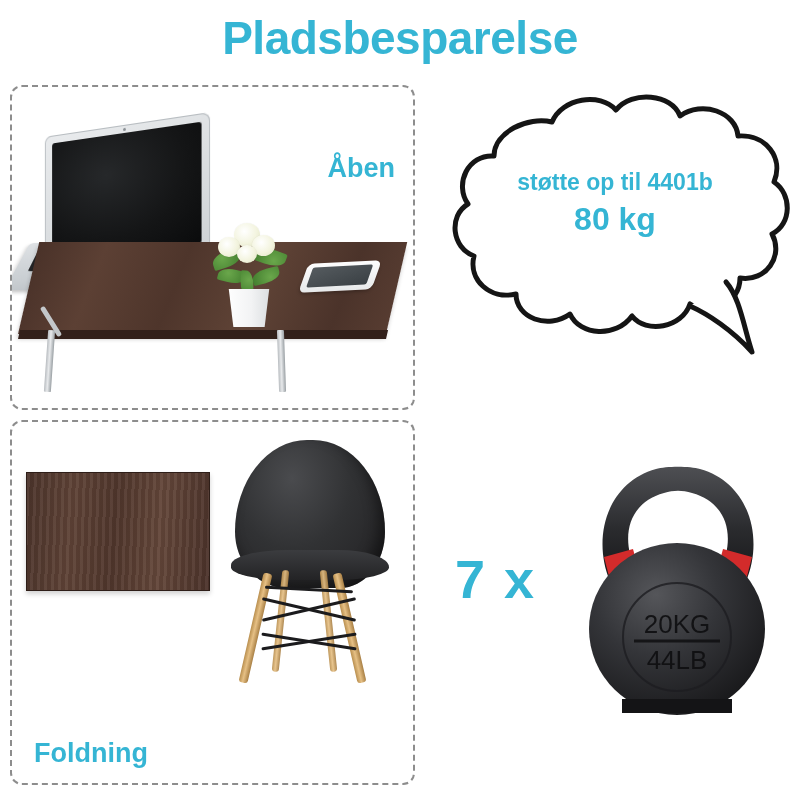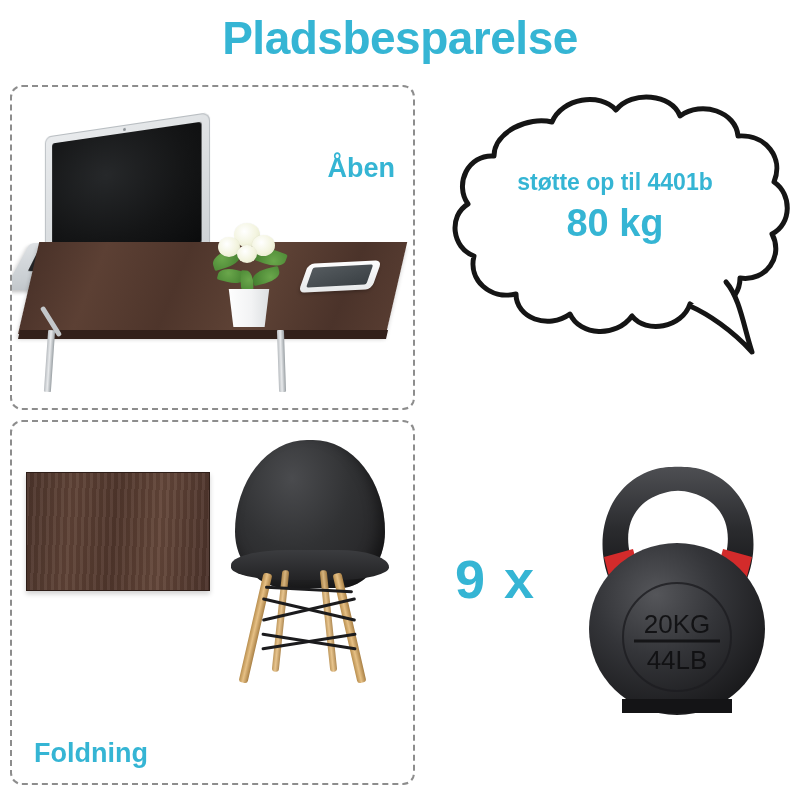--- a/index.html
+++ b/index.html
@@ -247,21 +247,21 @@
   .bubble-text {
     position: absolute;
     left: 0; top: 78px;
     width: 350px;
     text-align: center;
     color: #35b5d4;
     font-weight: bold;
     line-height: 1.28;
   }
   .bubble-line { font-size: 23px; white-space: nowrap; }
-  .bubble-big  { font-size: 38px; margin-top: 2px; }
+  .bubble-big  { font-size: 32px; margin-top: 2px; }
 
   
   #multiplier {
     position: absolute;
     left: 455px; top: 548px;
     font-size: 54px;
     font-weight: bold;
     color: #35b5d4;
     letter-spacing: 2px;
   }
@@ -360,21 +360,21 @@
              C54,42 88,26 112,32 Z" fill="#ffffff" stroke="#151515" stroke-width="5" stroke-linejoin="round" stroke-linecap="round"></path>
     <path d="M286,192 C300,208 304,238 312,262 C292,240 268,224 250,216" fill="#ffffff" stroke="#151515" stroke-width="5" stroke-linejoin="round" stroke-linecap="round"></path>
   </svg>
 
   <div class="bubble-text">
     <div class="bubble-line">støtte op til 4401b</div>
     <div class="bubble-big">80 kg</div>
   </div>
 </div>
 
-<div id="multiplier">9 x</div>
+<div id="multiplier">7 x</div>
 
 <div id="kettlebell">
   <svg viewBox="0 0 215 285" xmlns="http://www.w3.org/2000/svg" aria-hidden="true">
     <defs>
       <radialGradient id="bellGrad" cx="38%" cy="30%" r="78%">
         <stop offset="0%" stop-color="#55565a"></stop>
         <stop offset="45%" stop-color="#343539"></stop>
         <stop offset="100%" stop-color="#161618"></stop>
       </radialGradient>
       <linearGradient id="handleGrad" x1="0" y1="0" x2="0" y2="1">

